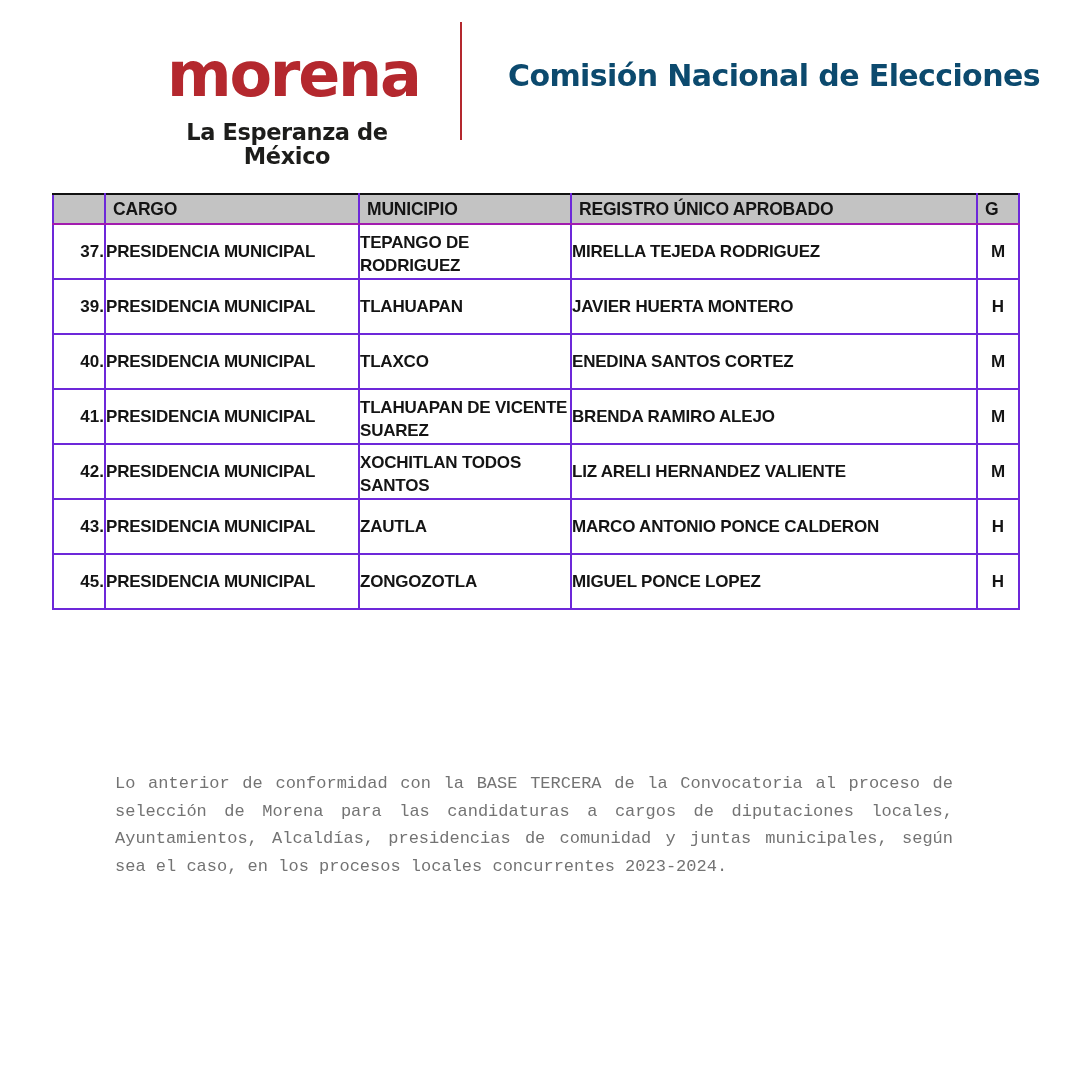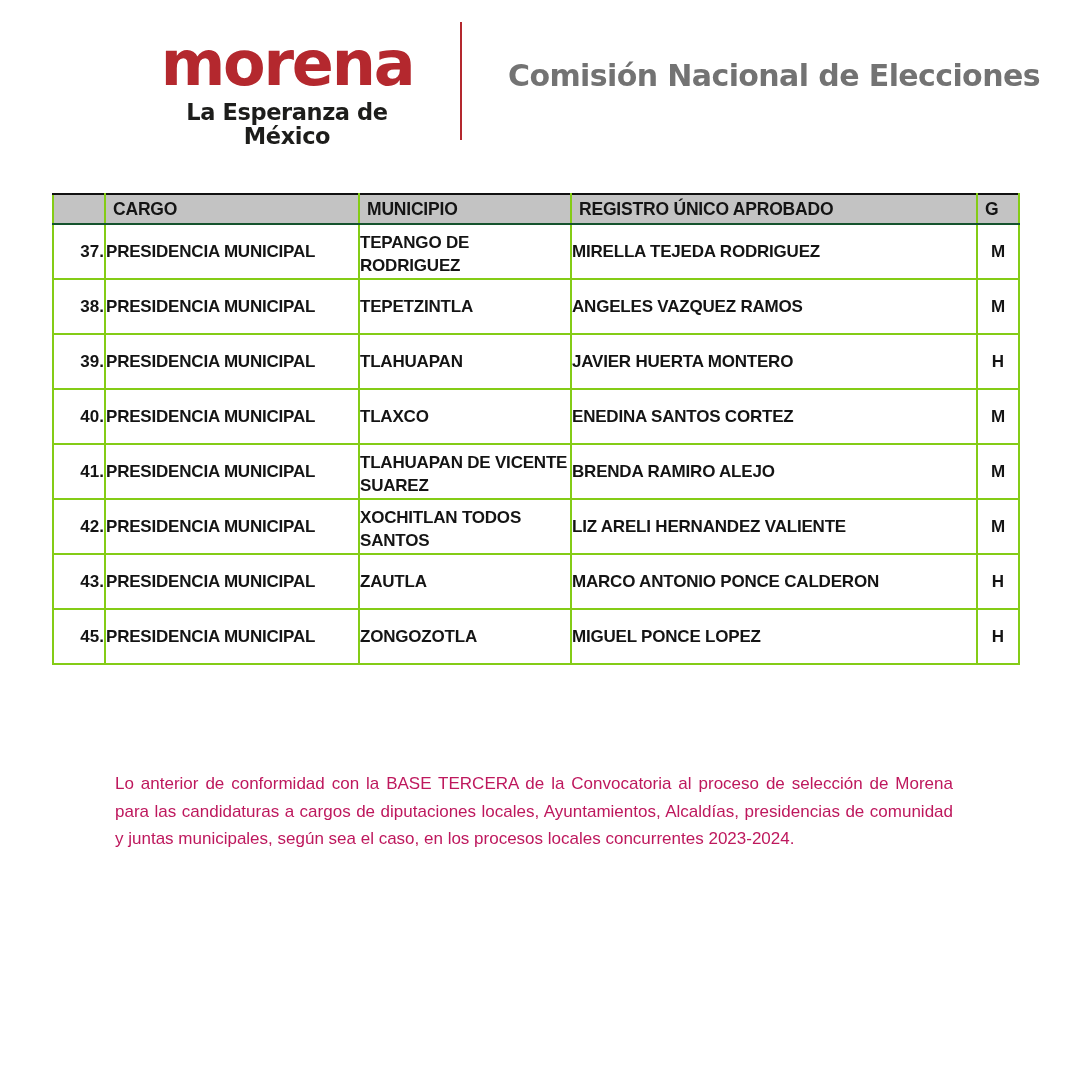--- a/index.html
+++ b/index.html
@@ -28,21 +28,21 @@
     width: 270px;
     text-align: center;
   }
   .logo-word {
     font-family: "DejaVu Sans", sans-serif;
     font-weight: bold;
     font-size: 62px;
     line-height: 0.96;
     letter-spacing: -2.2px;
     color: #b4282e;
-    margin: 4px;
+    margin: 15px;
     text-align: center;
   }
   .logo-tag {
     font-family: "DejaVu Sans", sans-serif;
     font-weight: bold;
     font-size: 22.5px;
     line-height: 1.1;
     letter-spacing: -0.4px;
     color: #1d1d1b;
     margin: 6px 0 0 0;
@@ -53,37 +53,37 @@
     width: 2px; height: 118px;
     background: #b4282e;
   }
   .header-title {
     position: absolute;
     left: 508px; top: 58px;
     font-family: "DejaVu Sans", sans-serif;
     font-weight: bold;
     font-size: 30px;
     letter-spacing: -0.6px;
-    color: #737373;
+    color: #0c4a6e;
     white-space: nowrap;
   }
 
   
   .table-wrap {
     position: absolute;
     left: 52px; top: 193px;
     width: 966px;
   }
   table.reg-table {
     border-collapse: collapse;
     width: 966px;
     table-layout: fixed;
   }
   table.reg-table td, table.reg-table th {
-    border: 2px solid #84cc16;
+    border: 2px solid #6d28d9;
     padding: 0;
     font-weight: bold;
     font-size: 17px;
     color: #141414;
     vertical-align: middle;
   }
   
   col.c-num  { width: 52px; }
   col.c-cargo{ width: 254px; }
   col.c-mun  { width: 212px; }
@@ -92,21 +92,21 @@
 
   
   tr.head-row th {
     background: #c3c3c3;
     height: 30px;
     font-size: 17.5px;
     letter-spacing: -0.2px;
     text-align: left;
     padding: 0 0 0 7px;
     border-top: 2px solid #111111;
-    border-bottom: 2px solid #14532d;
+    border-bottom: 2px solid #a21caf;
   }
   th.h-blank {
     background: #ffffff;
     border: none;
     border-right: none;
   }
   th.h-g {
     text-align: center;
     padding: 0;
   }
@@ -145,24 +145,24 @@
     text-align: center;
     font-weight: normal;
     font-size: 17px;
   }
 
   
   .footer-note {
     position: absolute;
     left: 115px; top: 770px;
     width: 838px;
-    font-family: Liberation Sans, sans-serif;
+    font-family: Liberation Mono, monospace;
     font-size: 17px;
     line-height: 1.62;
-    color: #be185d;
+    color: #737373;
     text-align: justify;
   }
 </style>
 </head>
 <body>
 
 <div class="doc-header">
   <div class="logo-block">
     <div class="logo-word">morena</div>
     <div class="logo-tag">La Esperanza de México</div>
@@ -191,27 +191,20 @@
     </thead>
     <tbody>
       <tr class="body-row">
         <td class="num">37.</td>
         <td class="cargo">PRESIDENCIA MUNICIPAL</td>
         <td class="mun stacked">TEPANGO DE RODRIGUEZ</td>
         <td class="reg">MIRELLA TEJEDA RODRIGUEZ</td>
         <td class="gen">M</td>
       </tr>
       <tr class="body-row">
-        <td class="num">38.</td>
-        <td class="cargo">PRESIDENCIA MUNICIPAL</td>
-        <td class="mun">TEPETZINTLA</td>
-        <td class="reg">ANGELES VAZQUEZ RAMOS</td>
-        <td class="gen">M</td>
-      </tr>
-      <tr class="body-row">
         <td class="num">39.</td>
         <td class="cargo">PRESIDENCIA MUNICIPAL</td>
         <td class="mun">TLAHUAPAN</td>
         <td class="reg">JAVIER HUERTA MONTERO</td>
         <td class="gen">H</td>
       </tr>
       <tr class="body-row">
         <td class="num">40.</td>
         <td class="cargo">PRESIDENCIA MUNICIPAL</td>
         <td class="mun">TLAXCO</td>

